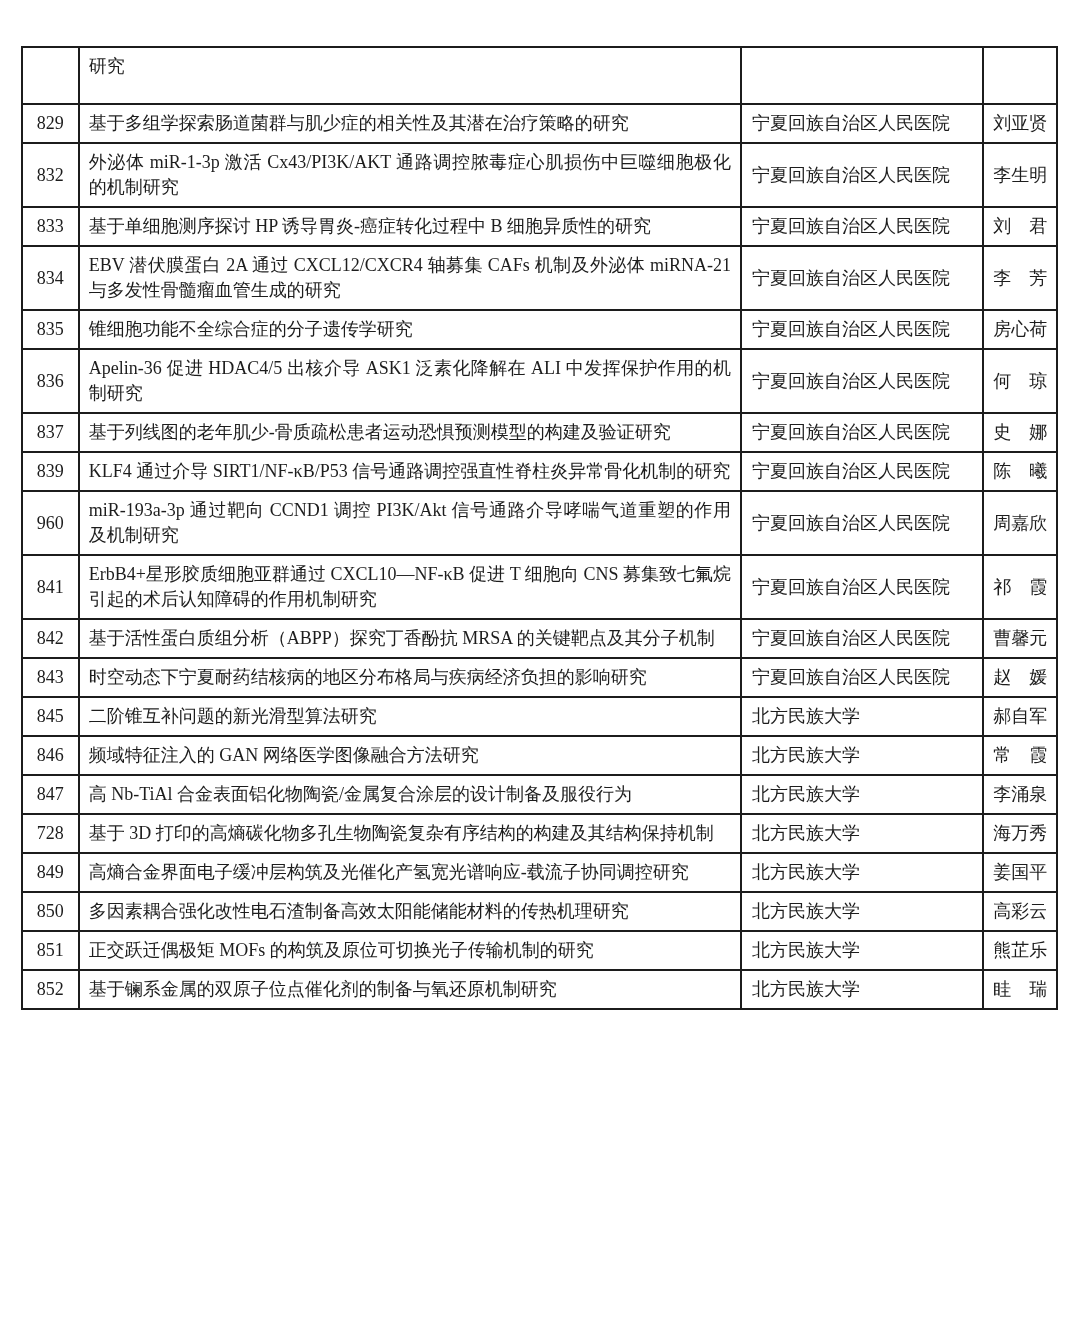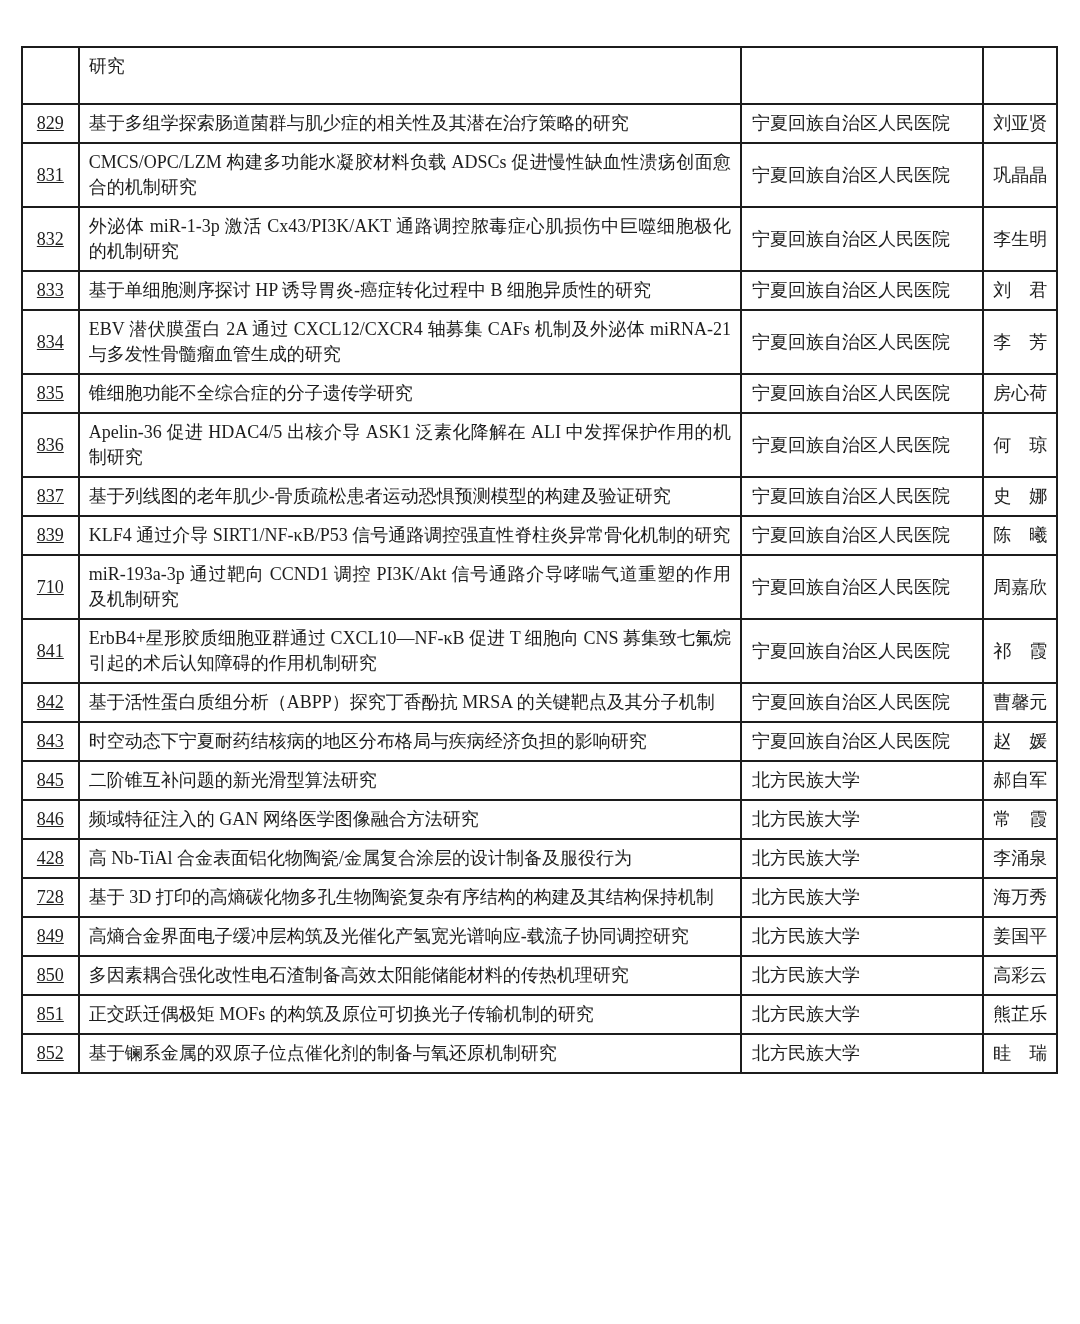--- a/index.html
+++ b/index.html
@@ -34,21 +34,20 @@
     vertical-align: middle;
     font-size: 18px;
     line-height: 25px;
     overflow: hidden;
   }
   td.col-id {
     width: 54px;
     text-align: center;
     font-size: 17px;
     padding: 6px 2px;
-    text-decoration: underline;
   }
   td.col-title {
     width: 631px;
     text-align: justify;
     padding: 6px 9px;
   }
   td.col-inst {
     width: 231px;
     text-align: left;
     padding: 6px 10px;
@@ -80,26 +79,20 @@
   </tr>
 
   <tr>
     <td class="col-id">829</td>
     <td class="col-title">基于多组学探索肠道菌群与肌少症的相关性及其潜在治疗策略的研究</td>
     <td class="col-inst">宁夏回族自治区人民医院</td>
     <td class="col-name">刘亚贤</td>
   </tr>
 
 
-  <tr>
-    <td class="col-id">831</td>
-    <td class="col-title">CMCS/OPC/LZM 构建多功能水凝胶材料负载 ADSCs 促进慢性缺血性溃疡创面愈合的机制研究</td>
-    <td class="col-inst">宁夏回族自治区人民医院</td>
-    <td class="col-name">巩晶晶</td>
-  </tr>
 
   <tr>
     <td class="col-id">832</td>
     <td class="col-title">外泌体 miR-1-3p 激活 Cx43/PI3K/AKT 通路调控脓毒症心肌损伤中巨噬细胞极化的机制研究</td>
     <td class="col-inst">宁夏回族自治区人民医院</td>
     <td class="col-name">李生明</td>
   </tr>
 
   <tr>
     <td class="col-id">833</td>
@@ -138,21 +131,21 @@
 
 
   <tr>
     <td class="col-id">839</td>
     <td class="col-title">KLF4 通过介导 SIRT1/NF-κB/P53 信号通路调控强直性脊柱炎异常骨化机制的研究</td>
     <td class="col-inst">宁夏回族自治区人民医院</td>
     <td class="col-name">陈　曦</td>
   </tr>
 
   <tr>
-    <td class="col-id">710</td>
+    <td class="col-id">960</td>
     <td class="col-title">miR-193a-3p 通过靶向 CCND1 调控 PI3K/Akt 信号通路介导哮喘气道重塑的作用及机制研究</td>
     <td class="col-inst">宁夏回族自治区人民医院</td>
     <td class="col-name">周嘉欣</td>
   </tr>
 
   <tr>
     <td class="col-id">841</td>
     <td class="col-title">ErbB4+星形胶质细胞亚群通过 CXCL10—NF-κB 促进 T 细胞向 CNS 募集致七氟烷引起的术后认知障碍的作用机制研究</td>
     <td class="col-inst">宁夏回族自治区人民医院</td>
     <td class="col-name">祁　霞</td>
@@ -181,21 +174,21 @@
   </tr>
 
   <tr>
     <td class="col-id">846</td>
     <td class="col-title">频域特征注入的 GAN 网络医学图像融合方法研究</td>
     <td class="col-inst">北方民族大学</td>
     <td class="col-name">常　霞</td>
   </tr>
 
   <tr>
-    <td class="col-id">428</td>
+    <td class="col-id">847</td>
     <td class="col-title">高 Nb-TiAl 合金表面铝化物陶瓷/金属复合涂层的设计制备及服役行为</td>
     <td class="col-inst">北方民族大学</td>
     <td class="col-name">李涌泉</td>
   </tr>
 
   <tr>
     <td class="col-id">728</td>
     <td class="col-title">基于 3D 打印的高熵碳化物多孔生物陶瓷复杂有序结构的构建及其结构保持机制</td>
     <td class="col-inst">北方民族大学</td>
     <td class="col-name">海万秀</td>

